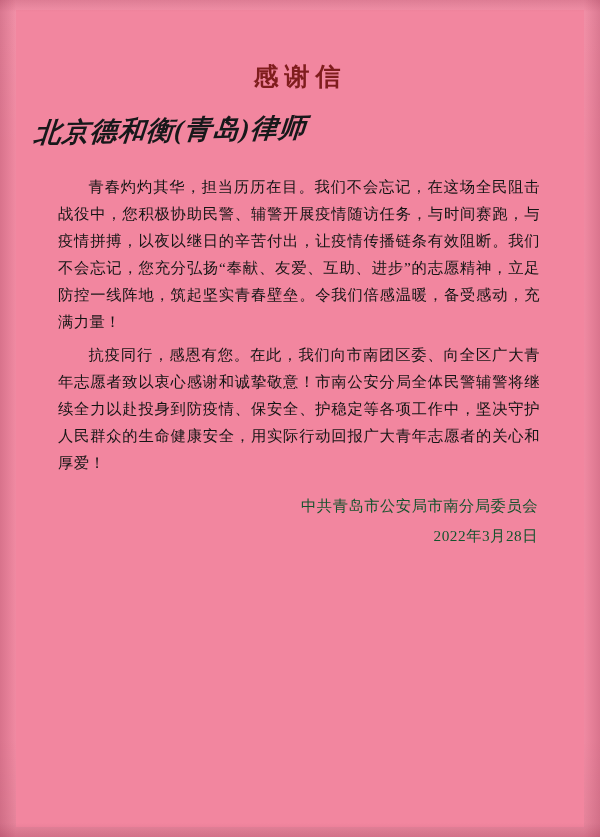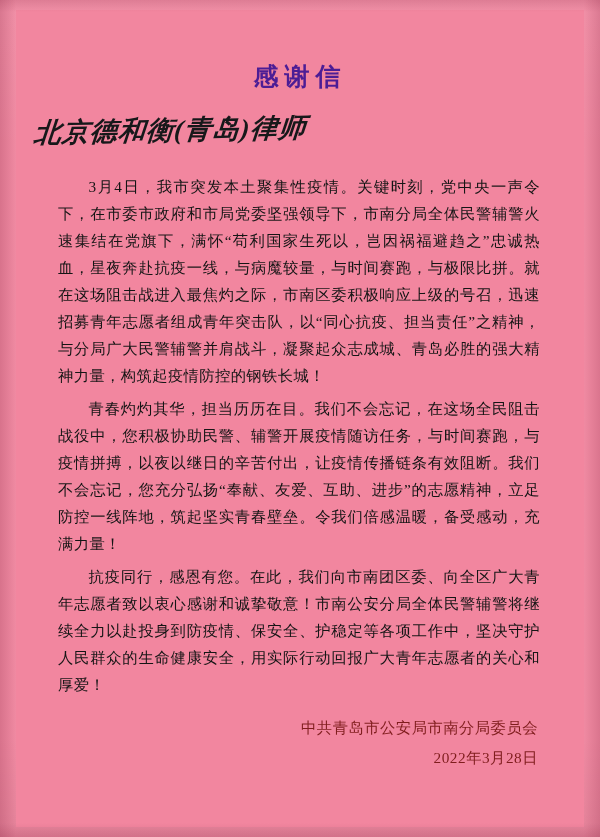--- a/index.html
+++ b/index.html
@@ -31,21 +31,21 @@
     height: 817px;
     background: #f2869f;
     box-sizing: border-box;
     padding: 0;
   }
   .title {
     text-align: center;
     font-size: 25px;
     font-weight: bold;
     letter-spacing: 6px;
-    color: #4c1d95;
+    color: #7f1d1d;
     margin-top: 50px;
     font-family: "Liberation Serif", serif;
   }
   .salutation {
     margin-top: 22px;
     margin-left: 18px;
     font-size: 27px;
     color: #17181a;
     font-family: "Liberation Serif", serif;
     font-style: italic;
@@ -70,21 +70,21 @@
     text-indent: 2em;
     letter-spacing: 0.4px;
     font-family: "Liberation Serif", serif;
   }
   .signature {
     margin-top: 16px;
     padding-right: 46px;
     text-align: right;
     font-size: 15.3px;
     line-height: 28px;
-    color: #7f1d1d;
+    color: #14532d;
     letter-spacing: 0.5px;
   }
   .sig-date {
     margin-top: 2px;
     text-align: right;
   }
   .edge-shadow-left {
     position: absolute;
     left: 0;
     top: 0;
@@ -125,21 +125,20 @@
 <body>
 
 <div class="page">
   <div class="sheet">
 
     <div class="title">感谢信</div>
 
     <div class="salutation">北京德和衡(青岛)律师</div>
 
     <div class="body-area">
-      <p class="para">3月4日，我市突发本土聚集性疫情。关键时刻，党中央一声令下，在市委市政府和市局党委坚强领导下，市南分局全体民警辅警火速集结在党旗下，满怀“苟利国家生死以，岂因祸福避趋之”忠诚热血，星夜奔赴抗疫一线，与病魔较量，与时间赛跑，与极限比拼。就在这场阻击战进入最焦灼之际，市南区委积极响应上级的号召，迅速招募青年志愿者组成青年突击队，以“同心抗疫、担当责任”之精神，与分局广大民警辅警并肩战斗，凝聚起众志成城、青岛必胜的强大精神力量，构筑起疫情防控的钢铁长城！</p>
       <p class="para">青春灼灼其华，担当历历在目。我们不会忘记，在这场全民阻击战役中，您积极协助民警、辅警开展疫情随访任务，与时间赛跑，与疫情拼搏，以夜以继日的辛苦付出，让疫情传播链条有效阻断。我们不会忘记，您充分弘扬“奉献、友爱、互助、进步”的志愿精神，立足防控一线阵地，筑起坚实青春壁垒。令我们倍感温暖，备受感动，充满力量！</p>
       <p class="para">抗疫同行，感恩有您。在此，我们向市南团区委、向全区广大青年志愿者致以衷心感谢和诚挚敬意！市南公安分局全体民警辅警将继续全力以赴投身到防疫情、保安全、护稳定等各项工作中，坚决守护人民群众的生命健康安全，用实际行动回报广大青年志愿者的关心和厚爱！</p>
     </div>
 
     <div class="signature">
       <div class="sig-org">中共青岛市公安局市南分局委员会</div>
       <div class="sig-date">2022年3月28日</div>
     </div>
 
   </div>

